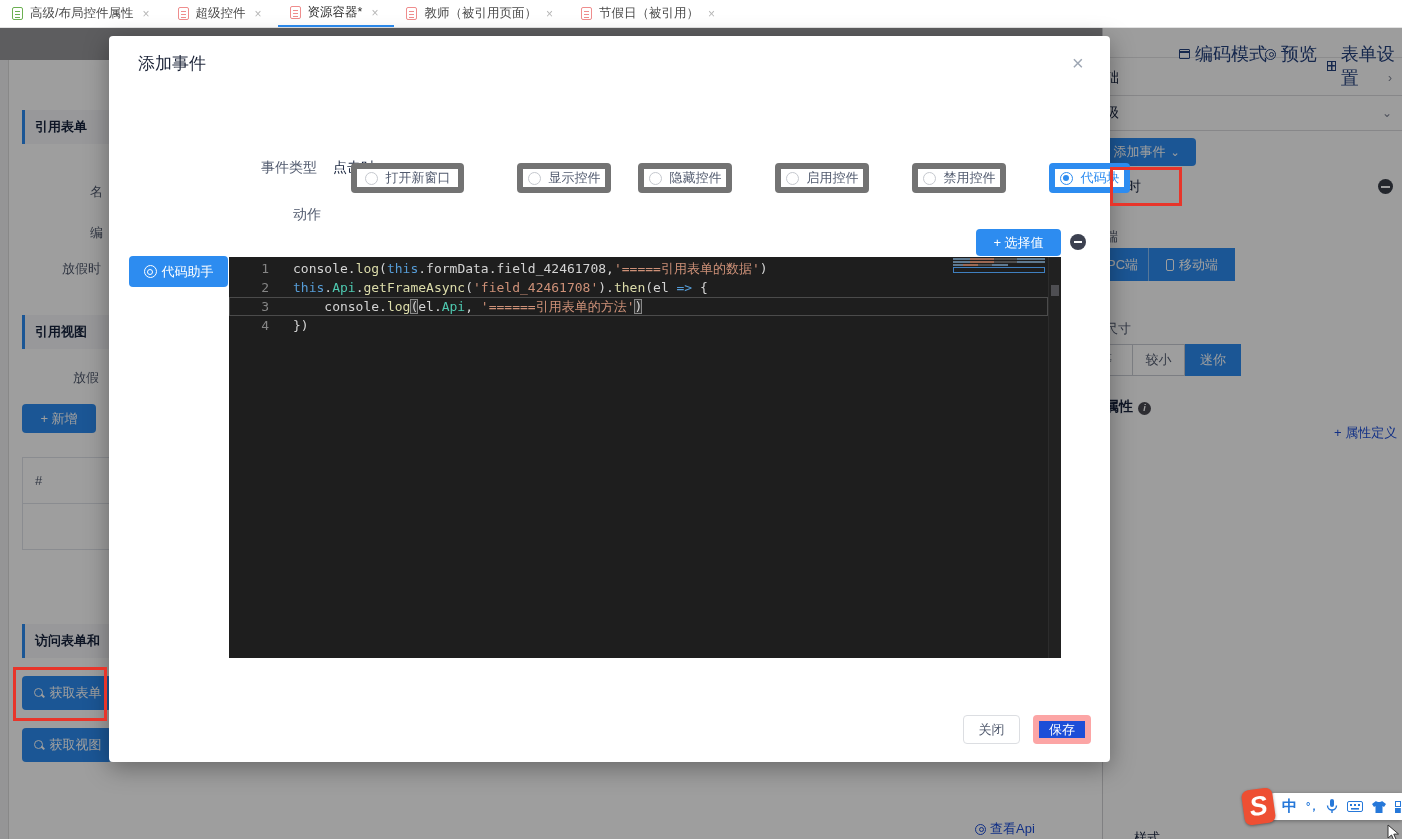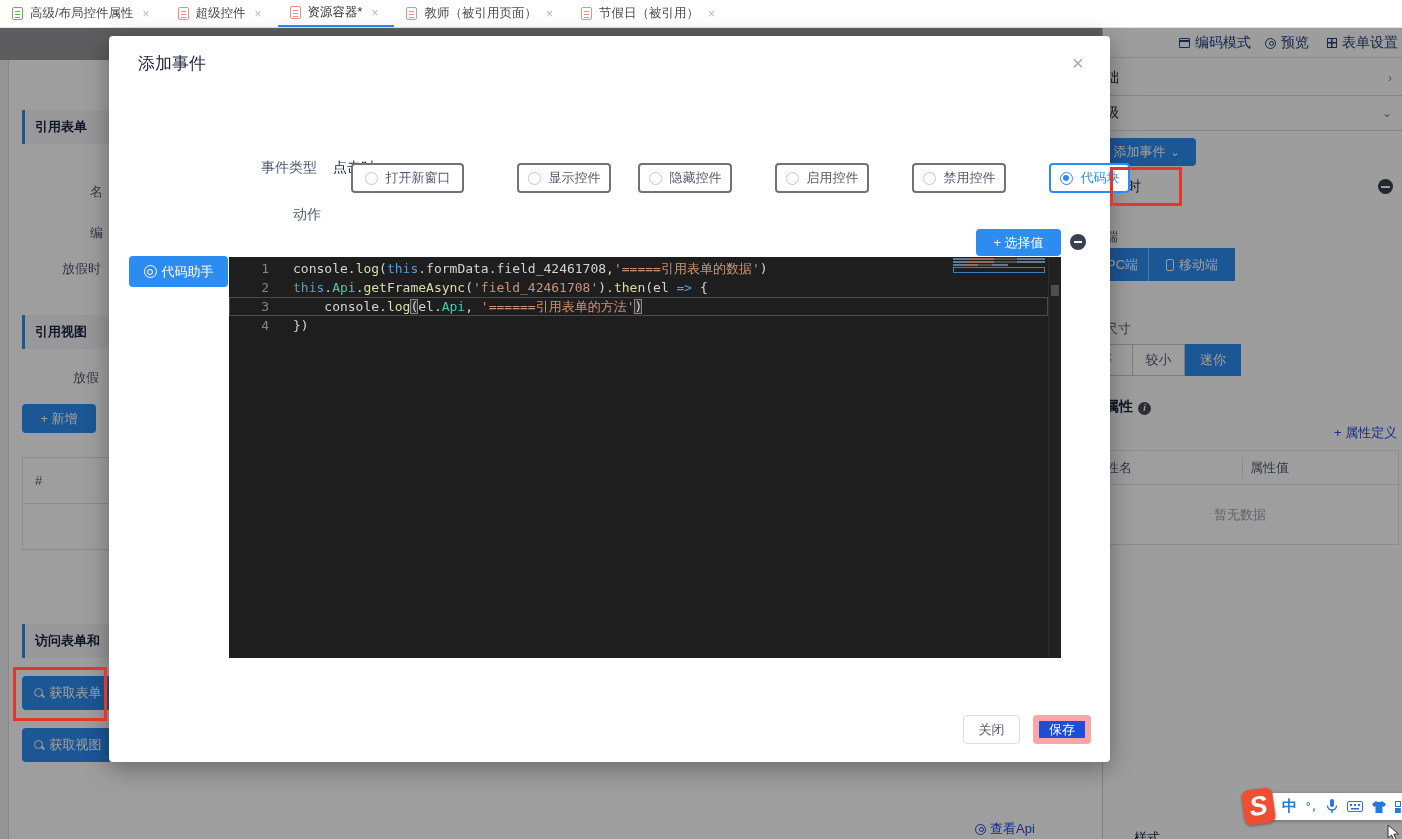--- a/index.html
+++ b/index.html
@@ -33,21 +33,21 @@
   .mag-icon { width:12px; height:12px; position:relative; flex:none; }
   .mag-icon::before { content:""; position:absolute; left:1px; top:1px; width:7px; height:7px;
                       border:1.5px solid currentColor; border-radius:50%; }
   .mag-icon::after { content:""; position:absolute; left:8px; top:8px; width:4px; height:1.5px;
                      background:currentColor; transform:rotate(45deg); }
   .link-blue { position:absolute; color:#1d4ed8; font-size:13px; display:flex; align-items:center; gap:4px; cursor:pointer; }
 
   
   .rp { position:absolute; left:1102px; top:28px; width:300px; height:811px; background:#fdfdfe; border-left:1px solid #cfcfd2; }
   .rp-toolbar { position:absolute; left:0; top:0; width:100%; height:30px; border-bottom:1px solid #e2e2e4; }
-  .rp-link { position:absolute; top:6px; display:flex; align-items:center; gap:5px; font-size:14px; color:#24417c; cursor:pointer; }
+  .rp-link { position:absolute; top:14px; display:flex; align-items:center; gap:5px; font-size:18px; color:#24417c; cursor:pointer; }
   .win-icon { width:11px; height:10px; border:1.5px solid #24417c; border-radius:1px; position:relative; }
   .win-icon::before { content:""; position:absolute; left:0; right:0; top:1px; height:1.5px; background:#24417c; }
   .ring-icon { width:11px; height:11px; border:1.5px solid currentColor; border-radius:50%; position:relative; }
   .ring-icon::before { content:""; position:absolute; left:2.5px; top:2.5px; width:3px; height:3px;
                        border:1px solid currentColor; border-radius:50%; }
   .grid-icon { width:10px; height:10px; border:1.5px solid #24417c;
                background:linear-gradient(#24417c,#24417c) center/1.5px 100% no-repeat,
                           linear-gradient(#24417c,#24417c) center/100% 1.5px no-repeat; }
   .rp-row { position:absolute; left:0; width:100%; height:35px; border-bottom:1px solid #dadadd;
             display:flex; align-items:center; font-size:14px; color:#17233d; padding-left:2px; }
@@ -75,21 +75,21 @@
   #dim { position:absolute; left:0; top:28px; width:1402px; height:811px; background:rgba(0,0,0,0.38); z-index:5; }
 
   
   #modal { position:absolute; left:101px; top:36px; width:1001px; height:726px; background:#fff;
            border-radius:4px; box-shadow:0 6px 24px rgba(0,0,0,.35); z-index:10;margin-left:8px; }
   #modal-title { position:absolute; left:29px; top:16px; font-size:17px; color:#1c2438; font-weight:500; }
   #modal-close { position:absolute; left:963px; top:17px; font-size:20px; color:#9ea7b4; cursor:pointer; line-height:1; }
   .m-label { position:absolute; font-size:14px; color:#515a6e; }
   .m-value { position:absolute; font-size:14px; color:#17233d; }
   #actions-row { position:absolute; left:121px; top:127px; width:800px; height:30px; }
-  .action-option { position:absolute; top:0; height:30px; border:2px solid #737373; border-radius:4px;
+  .action-option { position:absolute; top:0; height:30px; border:6px solid #737373; border-radius:4px;
                    background:#fff; display:flex; align-items:center; justify-content:center; gap:8px;
                    font-size:13px; color:#515a6e; cursor:pointer;text-align:right; }
   .action-option.selected { border-color:#2d8cf0; color:#2d8cf0; }
   .radio { width:13px; height:13px; border:1px solid #c5c8ce; border-radius:50%; position:relative; flex:none; background:#fff; }
   .action-option.selected .radio { border-color:#2d8cf0; }
   .action-option.selected .radio::after { content:""; position:absolute; left:2.5px; top:2.5px; width:6px; height:6px;
                                           border-radius:50%; background:#2d8cf0; }
   #assistant-btn { left:20px; top:220px; width:99px; height:31px; }
   #select-value-btn { left:867px; top:193px; width:85px; height:27px; }
   .target-icon { width:13px; height:13px; border:1.5px solid #fff; border-radius:50%; position:relative; }
@@ -254,28 +254,20 @@
           </div>
         <div class="seg blue sel" style="width:56px; height:32px;">
           <span>迷你</span>
           </div>
       </div>
       <div style="position:absolute; left:2px; top:370px; font-size:14px; font-weight:bold; color:#17233d;">
         <span>属性</span><span class="info-icon">i</span></div>
       <div class="link-blue" style="left:231px; top:396px; position:absolute;">
         <span>+ 属性定义</span>
         </div>
-      <div class="ptable" style="left:-22px; top:422px; width:318px; height:95px;">
-        <div class="hd">
-          <span style="padding-left:24px;">性名</span>
-          <span class="cdiv"></span>
-          <span style="position:absolute; left:168px;">属性值</span>
-        </div>
-        <div class="empty">暂无数据</div>
-      </div>
       <div style="position:absolute; left:31px; top:801px; font-size:13px; color:#17233d;">样式</div>
     </div>
   </div>
 
   <div id="dim"></div>
 
   <div id="modal">
     <div id="modal-title">添加事件</div>
     <div id="modal-close">×</div>
 

